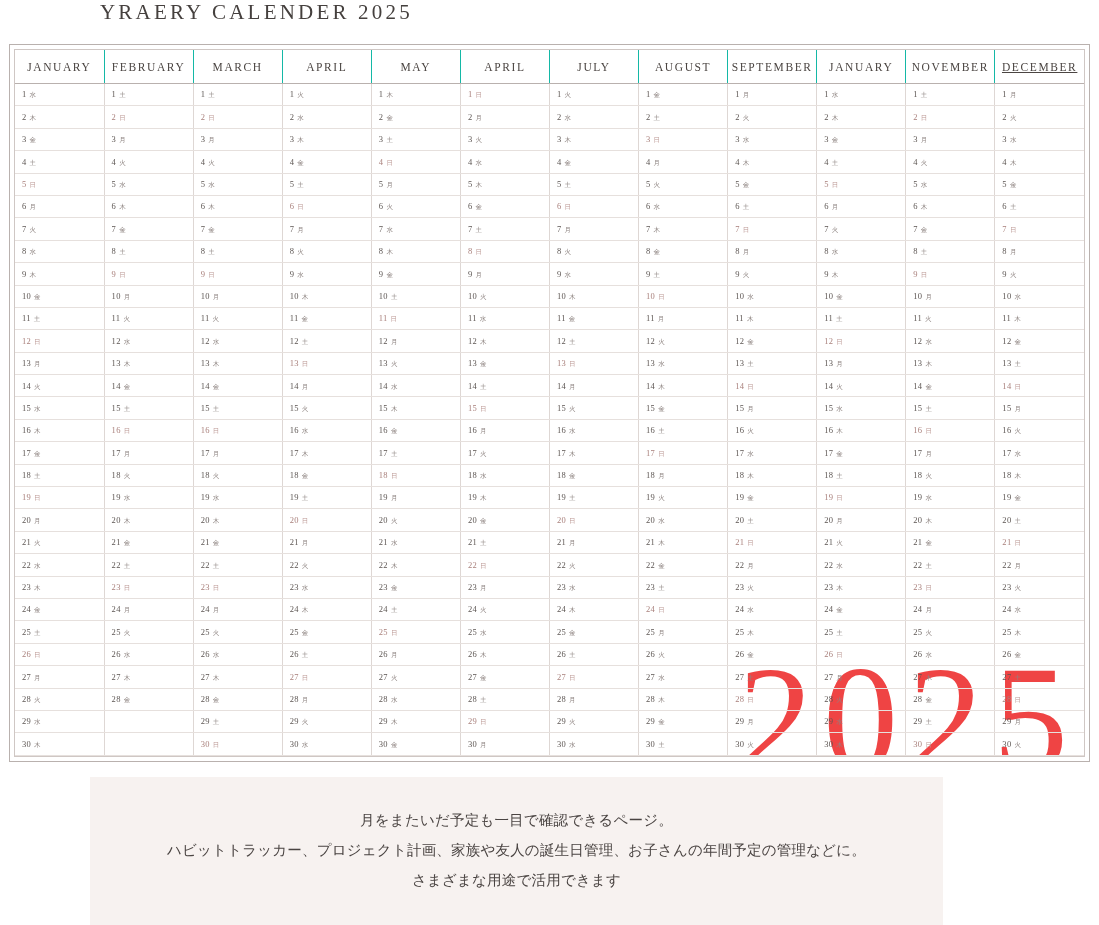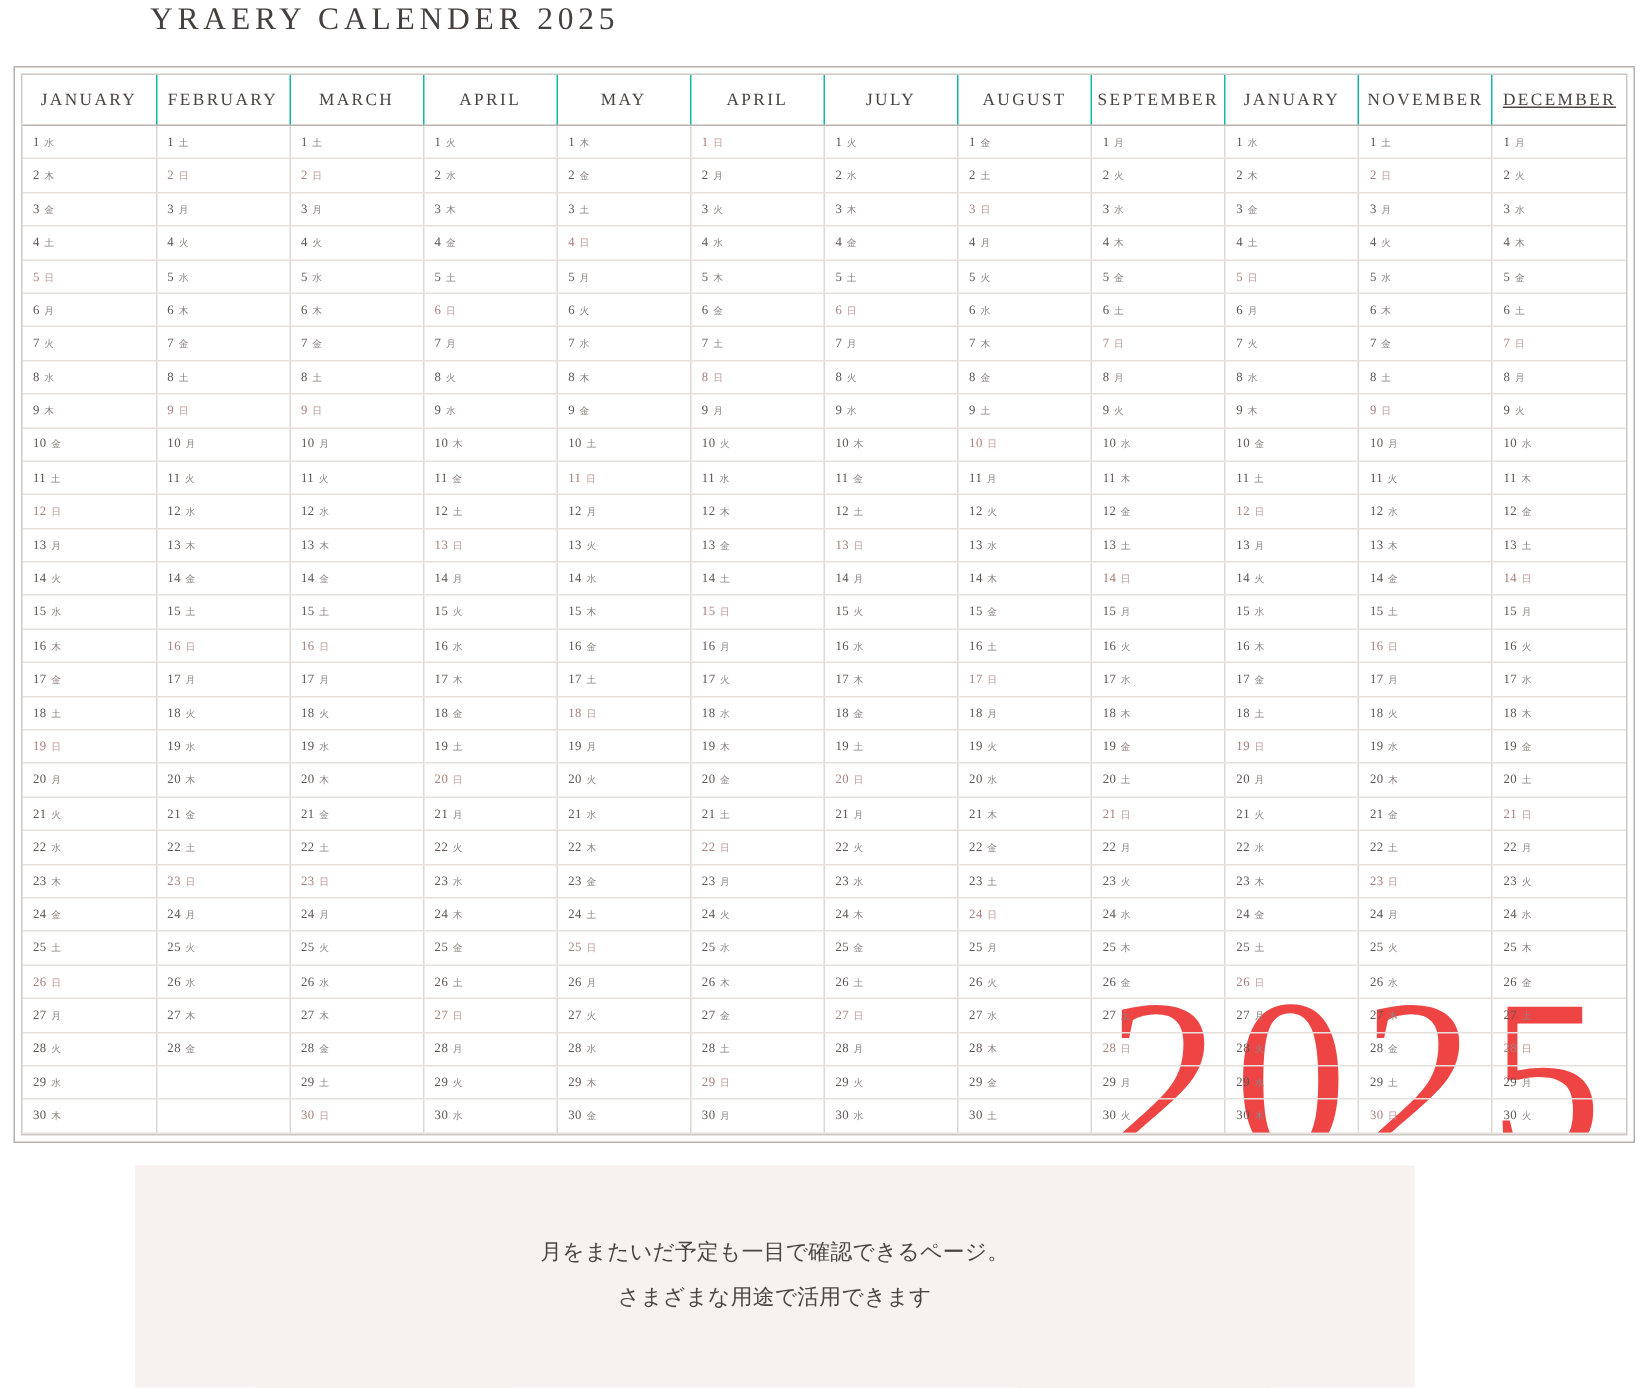--- a/index.html
+++ b/index.html
@@ -1332,14 +1332,15 @@
             </td>
             <td></td>
           </tr>
         </tbody>
     </table>
   </div>
 </div>
 
 <div class="caption-block">
   <div class="caption-line">月をまたいだ予定も一目で確認できるページ。</div>
+  <div class="caption-line">ハビットトラッカー、プロジェクト計画、家族や友人の誕生日管理、お子さんの年間予定の管理などに。</div>
   <div class="caption-line">さまざまな用途で活用できます</div>
 </div>
 
 </body></html>

